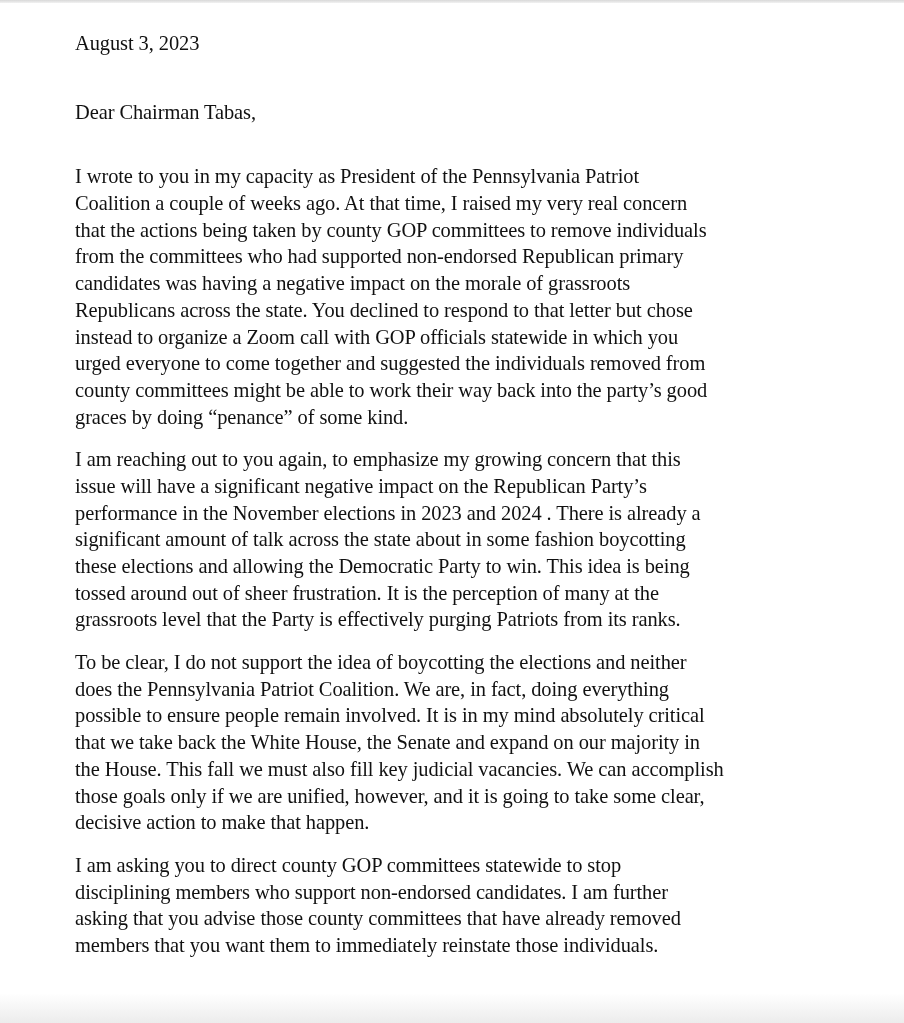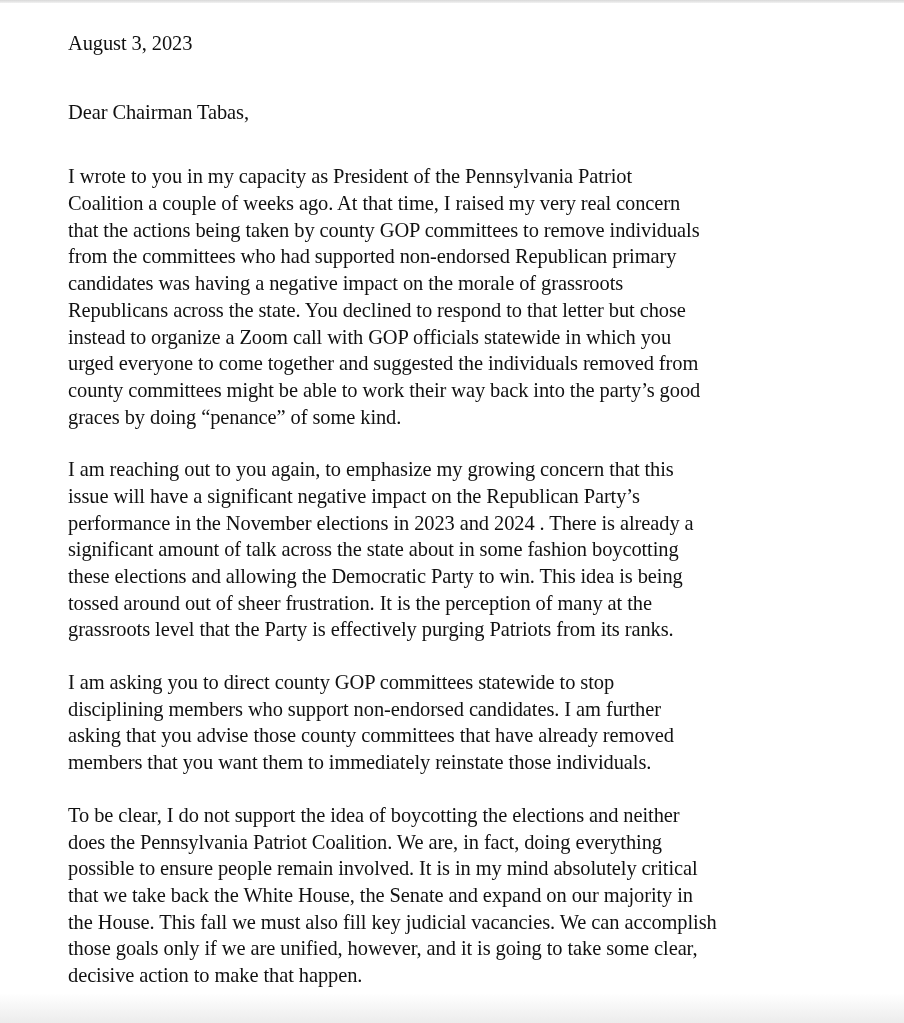--- a/index.html
+++ b/index.html
@@ -23,37 +23,37 @@
     }
     .bottom-fade {
       position: absolute;
       left: 0; bottom: 0;
       width: 904px; height: 30px;
       background: linear-gradient(rgba(255,255,255,0), #ececec);
       pointer-events: none;
     }
     .page {
       position: absolute;
-      left: 68px;
+      left: 75px;
       top: 30px;
       width: 800px;
     }
     .line {
       display: block;
       white-space: nowrap;
       font-size: 22px;
       line-height: 26.7px;
       height: 26.7px;
       transform-origin: left center;
       transform: scaleX(0.93);
       letter-spacing: -0.1px;
     }
     .date { margin-bottom: 0; }
     .salutation { margin-top: 42px; }
-    .para { margin-top: 26px; }
+    .para { margin-top: 16px; }
     .para.first { margin-top: 38px; }
   </style>
 </head>
 <body>
 
 <div class="top-edge"></div>
 
 <div class="page">
   <span class="line date">August 3, 2023</span>
 
@@ -76,30 +76,30 @@
     <span class="line">I am reaching out to you again, to emphasize my growing concern that this</span>
     <span class="line">issue will have a significant negative impact on the Republican Party’s</span>
     <span class="line">performance in the November elections in 2023 and 2024 . There is already a</span>
     <span class="line">significant amount of talk across the state about in some fashion boycotting</span>
     <span class="line">these elections and allowing the Democratic Party to win. This idea is being</span>
     <span class="line">tossed around out of sheer frustration. It is the perception of many at the</span>
     <span class="line">grassroots level that the Party is effectively purging Patriots from its ranks.</span>
   </div>
 
   <div class="para">
-    <span class="line">I am asking you to direct county GOP committees statewide to stop</span>
-    <span class="line">disciplining members who support non-endorsed candidates. I am further</span>
-    <span class="line">asking that you advise those county committees that have already removed</span>
-    <span class="line">members that you want them to immediately reinstate those individuals.</span>
-  </div>
-
-  <div class="para">
     <span class="line">To be clear, I do not support the idea of boycotting the elections and neither</span>
     <span class="line">does the Pennsylvania Patriot Coalition. We are, in fact, doing everything</span>
     <span class="line">possible to ensure people remain involved. It is in my mind absolutely critical</span>
     <span class="line">that we take back the White House, the Senate and expand on our majority in</span>
     <span class="line">the House. This fall we must also fill key judicial vacancies.  We can accomplish</span>
     <span class="line">those goals only if we are unified, however, and it is going to take some clear,</span>
     <span class="line">decisive action to make that happen.</span>
   </div>
+
+  <div class="para">
+    <span class="line">I am asking you to direct county GOP committees statewide to stop</span>
+    <span class="line">disciplining members who support non-endorsed candidates. I am further</span>
+    <span class="line">asking that you advise those county committees that have already removed</span>
+    <span class="line">members that you want them to immediately reinstate those individuals.</span>
+  </div>
 </div>
 
 <div class="bottom-fade"></div>
 
 </body></html>

